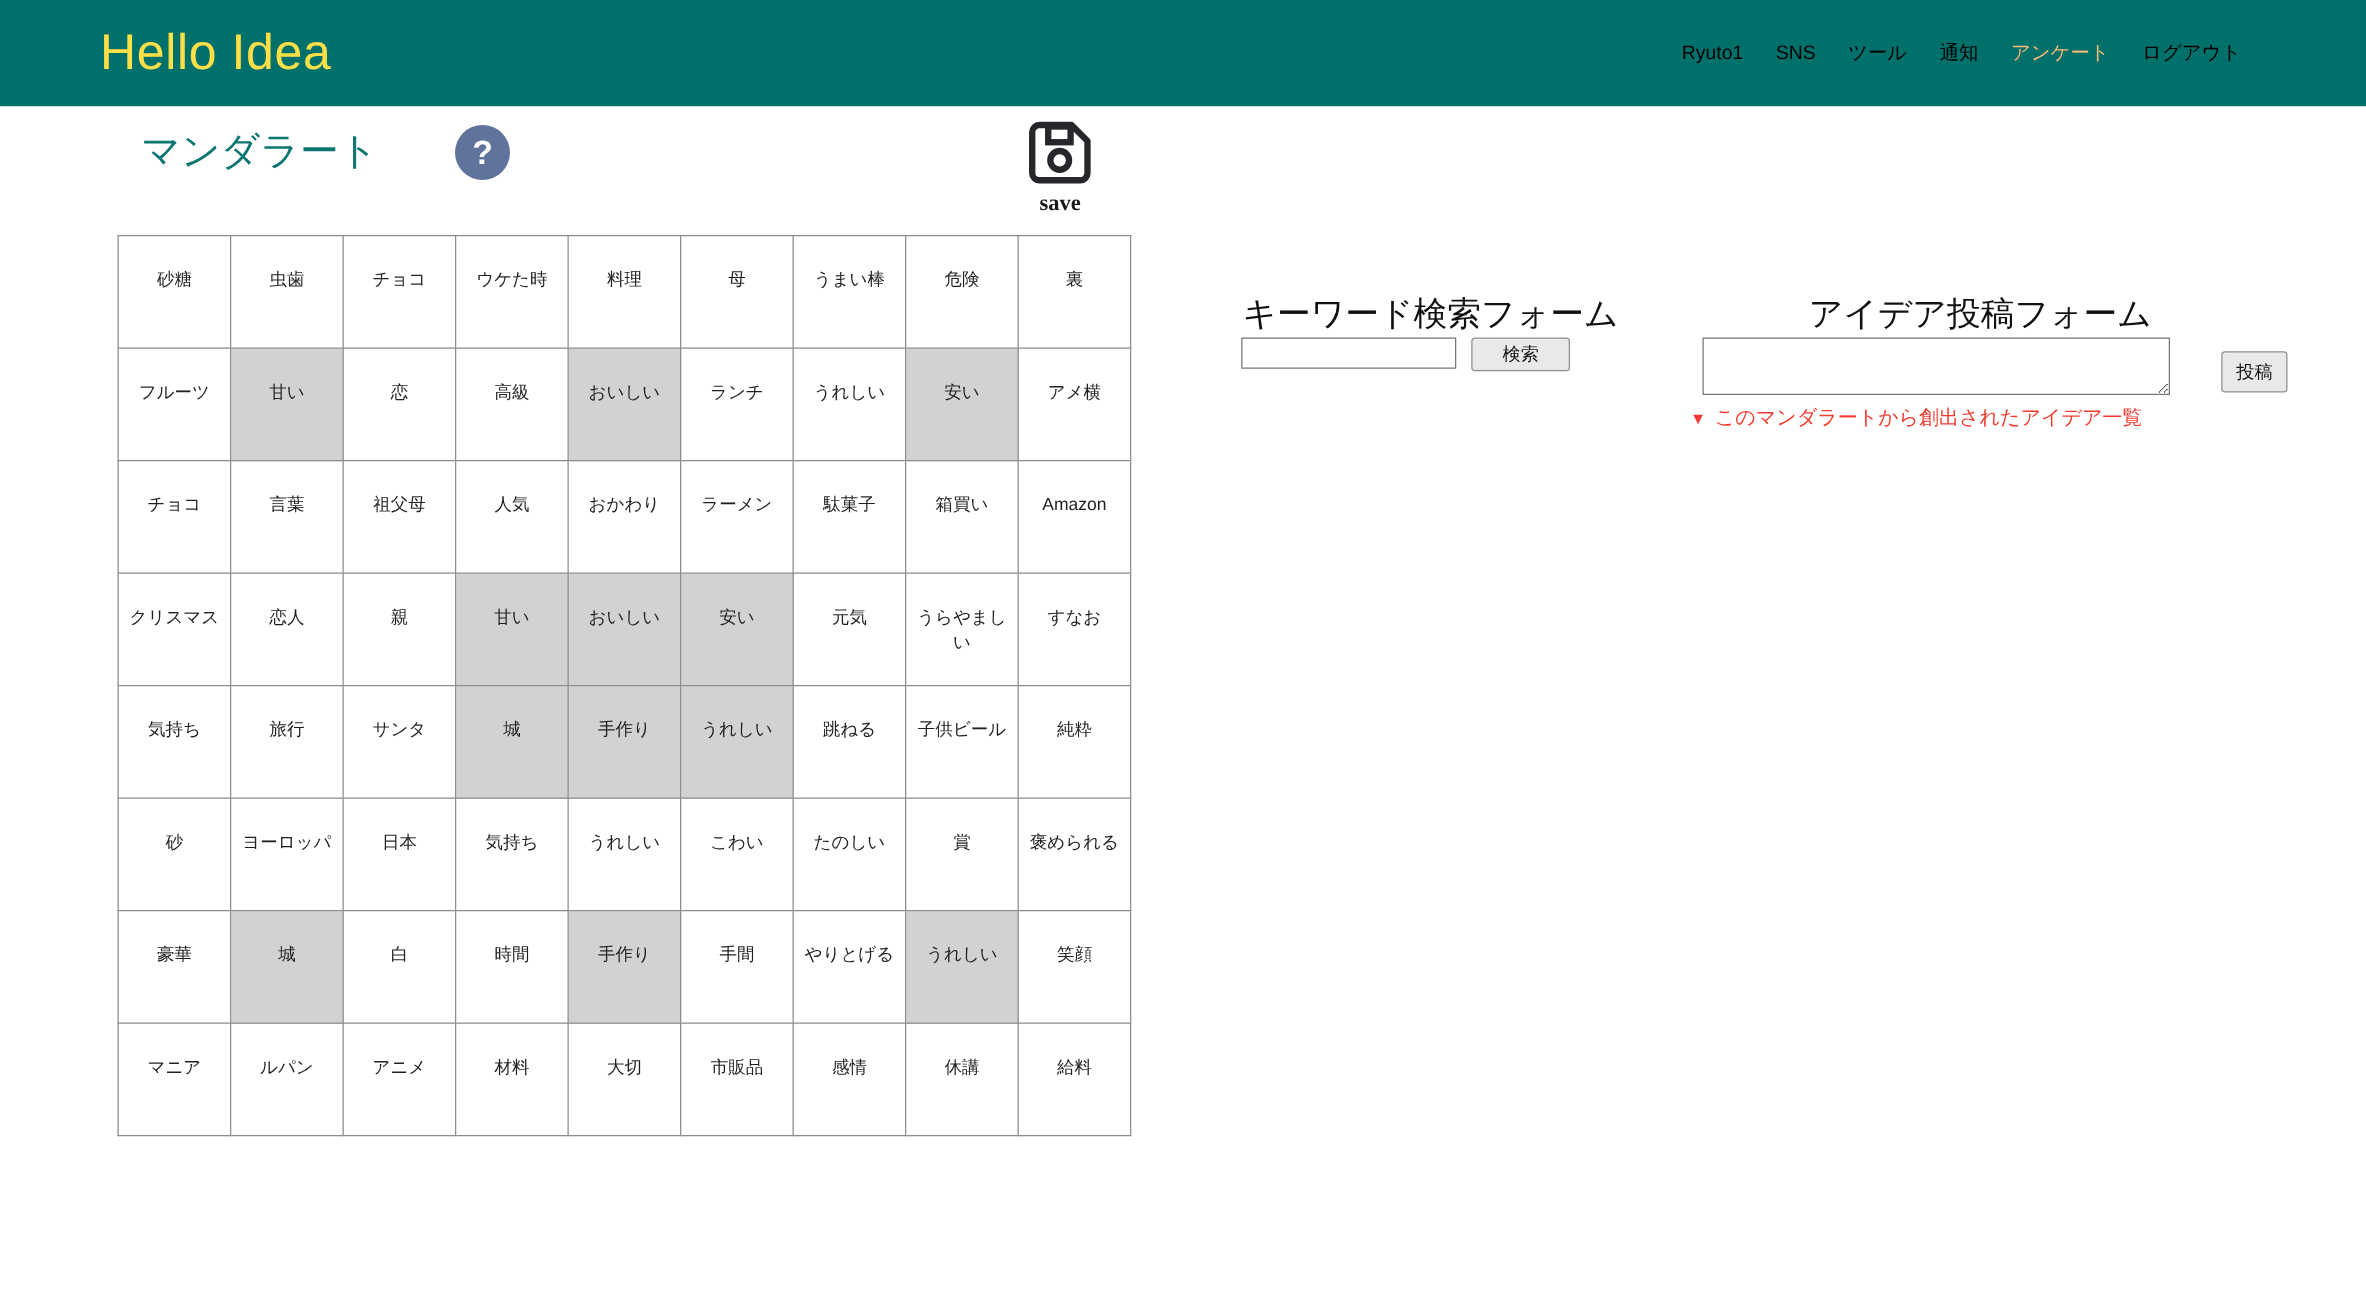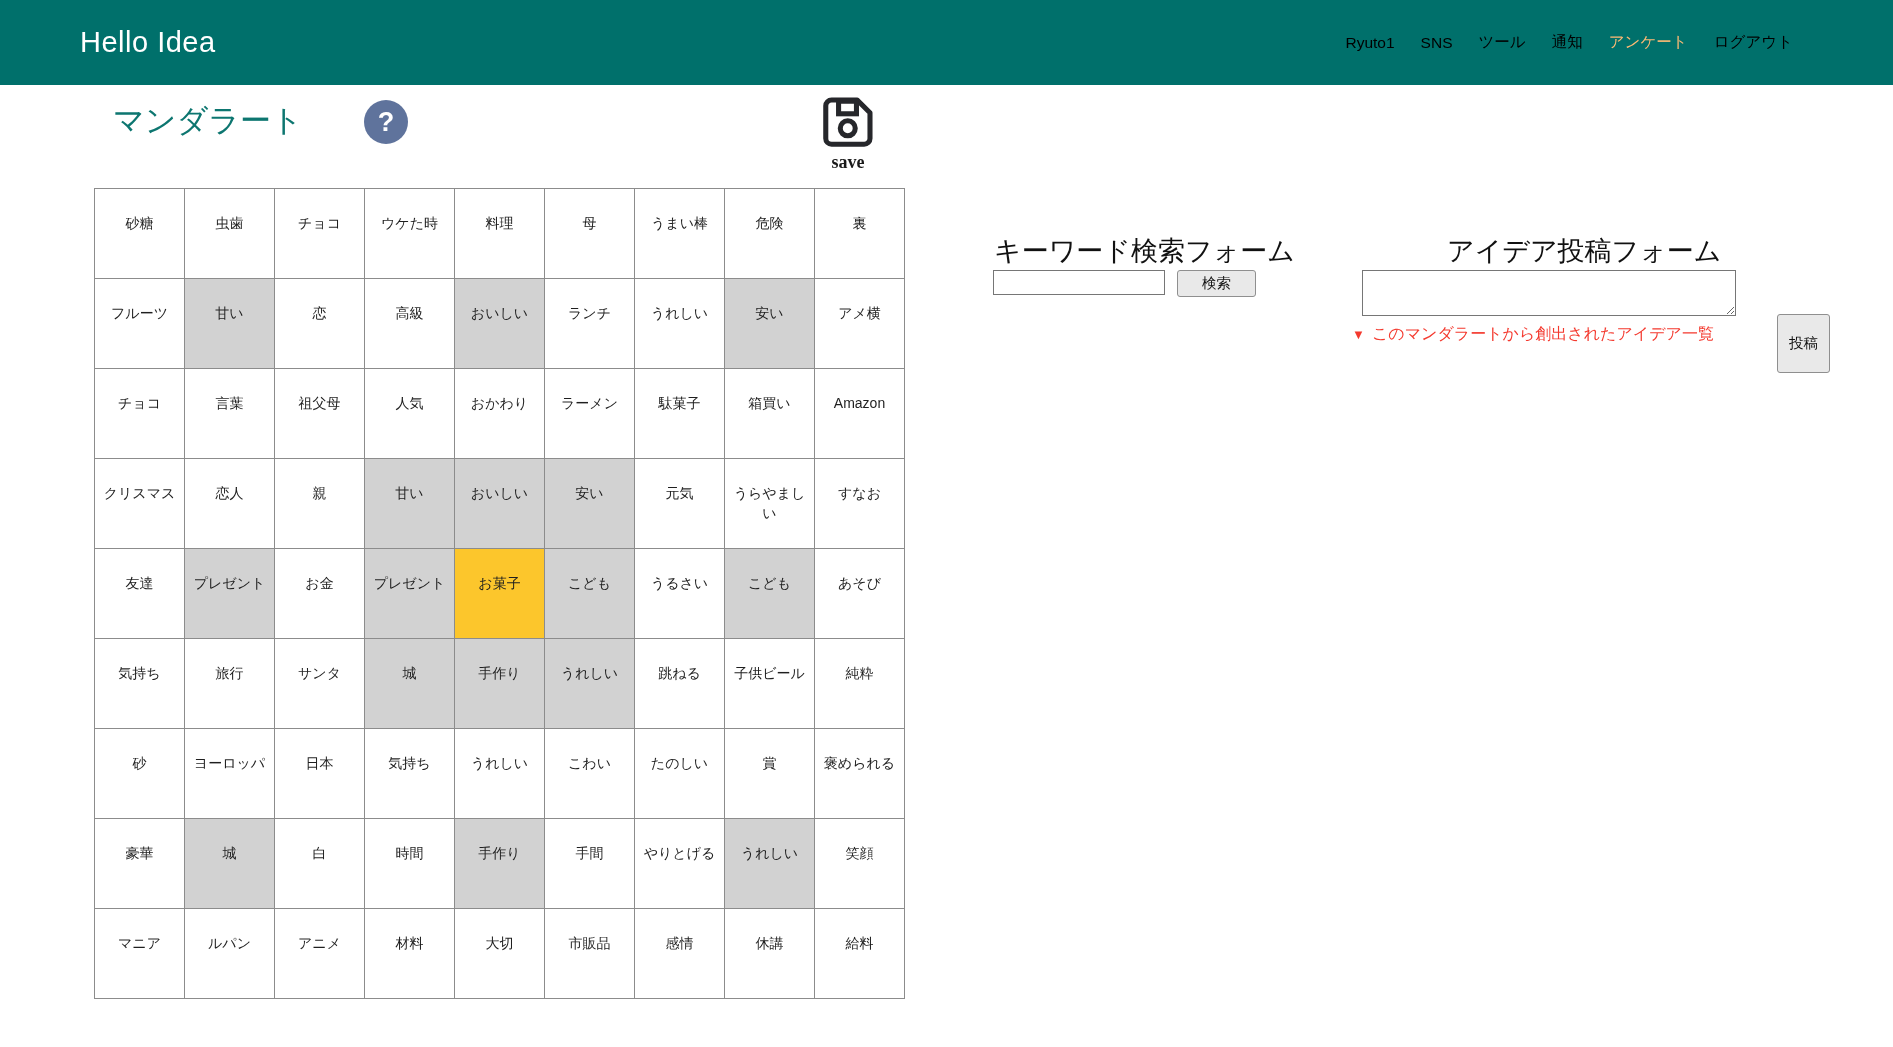--- a/index.html
+++ b/index.html
@@ -6,21 +6,21 @@
   body{
     width:1893px;height:1047px;position:relative;background:#fff;
     font-family:"Liberation Sans",sans-serif;overflow:hidden;
   }
   
   .app-header{
     position:absolute;left:0;top:0;width:1893px;height:85px;background:#00706b;
     display:flex;align-items:center;justify-content:space-between;
     box-sizing:border-box;padding:0 100px 0 80px;
   }
-  .brand{color:#ffffff;font-size:29px;font-weight:400;letter-spacing:.5px;cursor:pointer;}
+  .brand{color:#fde047;font-size:40px;font-weight:400;letter-spacing:.5px;cursor:pointer;}
   .nav{display:flex;gap:26px;align-items:center;}
   .nav a{color:#000000;font-size:15.5px;text-decoration:none;cursor:pointer;white-space:nowrap;}
   .nav a.active{color:#fdba74;}
   
   .page-title{position:absolute;left:113px;top:100px;font-size:31px;color:#0d7670;}
   .help-icon{
     position:absolute;left:364px;top:100px;width:44px;height:44px;border-radius:50%;
     background:#5f739c;color:#fff;display:flex;align-items:center;justify-content:center;
     font-size:27px;font-weight:700;cursor:pointer;user-select:none;
   }
@@ -49,21 +49,21 @@
   .btn{
     font-family:"Liberation Sans",sans-serif;font-size:14.5px;color:#111;
     background:#e9e9e9;border:1px solid #8f8f8f;border-radius:3px;padding:3px 24px;cursor:pointer;
   }
   .search-btn{position:absolute;left:1177px;top:270px;}
   .idea-textarea{
     position:absolute;left:1362px;top:270px;width:374px;height:46px;box-sizing:border-box;
     border:1px solid #767676;font-size:14px;padding:3px 5px;resize:both;
     font-family:"Liberation Sans",sans-serif;
   }
-  .post-btn{position:absolute;left:1777px;top:281px;padding:19px 11px;margin-top:33px;}
+  .post-btn{position:absolute;left:1777px;top:281px;padding:6px 11px;}
   .idea-link{
     position:absolute;left:1352px;top:324px;width:394px;text-align:left;
     color:#f4392e;font-size:16px;cursor:pointer;white-space:nowrap;
   }
   .idea-link .marker{font-size:13px;margin-right:7px;}
 </style>
 </head>
 <body>
 
 <div class="app-header">
@@ -132,31 +132,20 @@
         <td>恋人</td>
         <td>親</td>
         <td style="background: rgb(210, 210, 210);">甘い</td>
         <td style="background: rgb(210, 210, 210);">おいしい</td>
         <td style="background: rgb(210, 210, 210);">安い</td>
         <td>元気</td>
         <td>うらやましい</td>
         <td>すなお</td>
       </tr>
       <tr>
-        <td>友達</td>
-        <td style="background: rgb(210, 210, 210);">プレゼント</td>
-        <td>お金</td>
-        <td style="background: rgb(210, 210, 210);">プレゼント</td>
-        <td style="background: rgb(252, 198, 44);">お菓子</td>
-        <td style="background: rgb(210, 210, 210);">こども</td>
-        <td>うるさい</td>
-        <td style="background: rgb(210, 210, 210);">こども</td>
-        <td>あそび</td>
-      </tr>
-      <tr>
         <td>気持ち</td>
         <td>旅行</td>
         <td>サンタ</td>
         <td style="background: rgb(210, 210, 210);">城</td>
         <td style="background: rgb(210, 210, 210);">手作り</td>
         <td style="background: rgb(210, 210, 210);">うれしい</td>
         <td>跳ねる</td>
         <td>子供ビール</td>
         <td>純粋</td>
       </tr>

